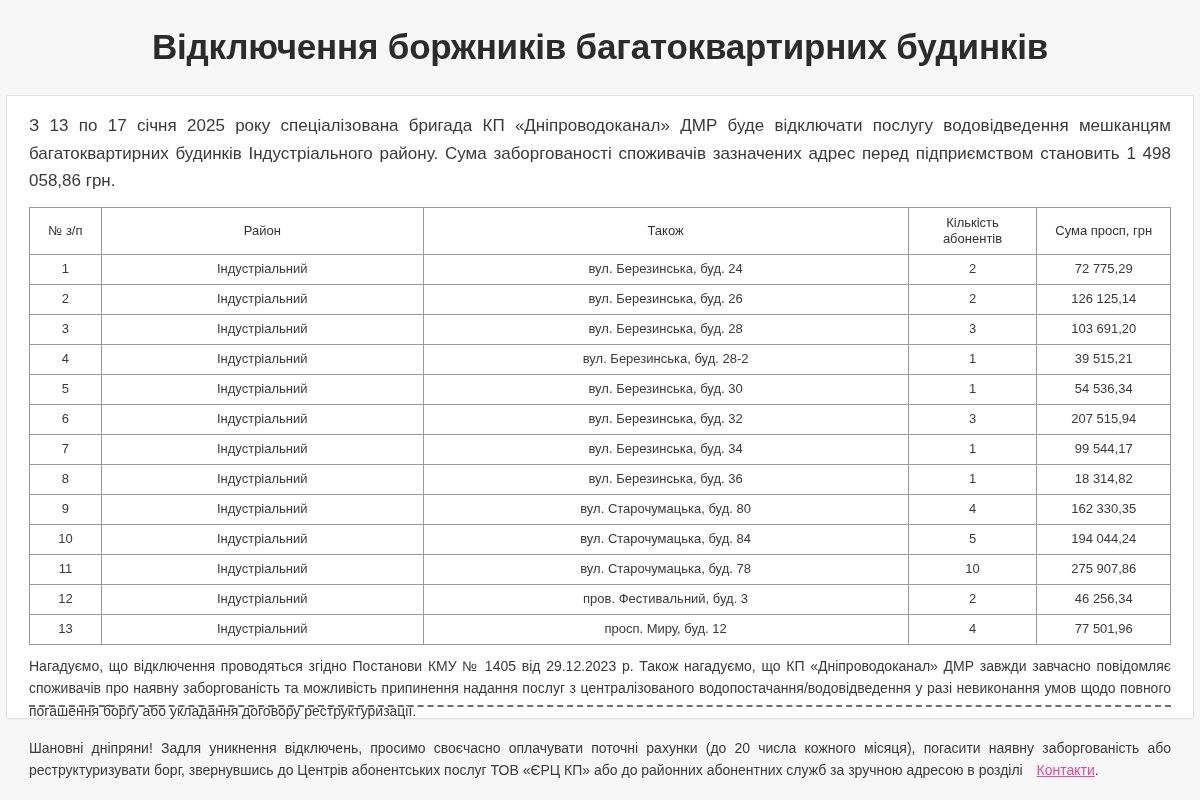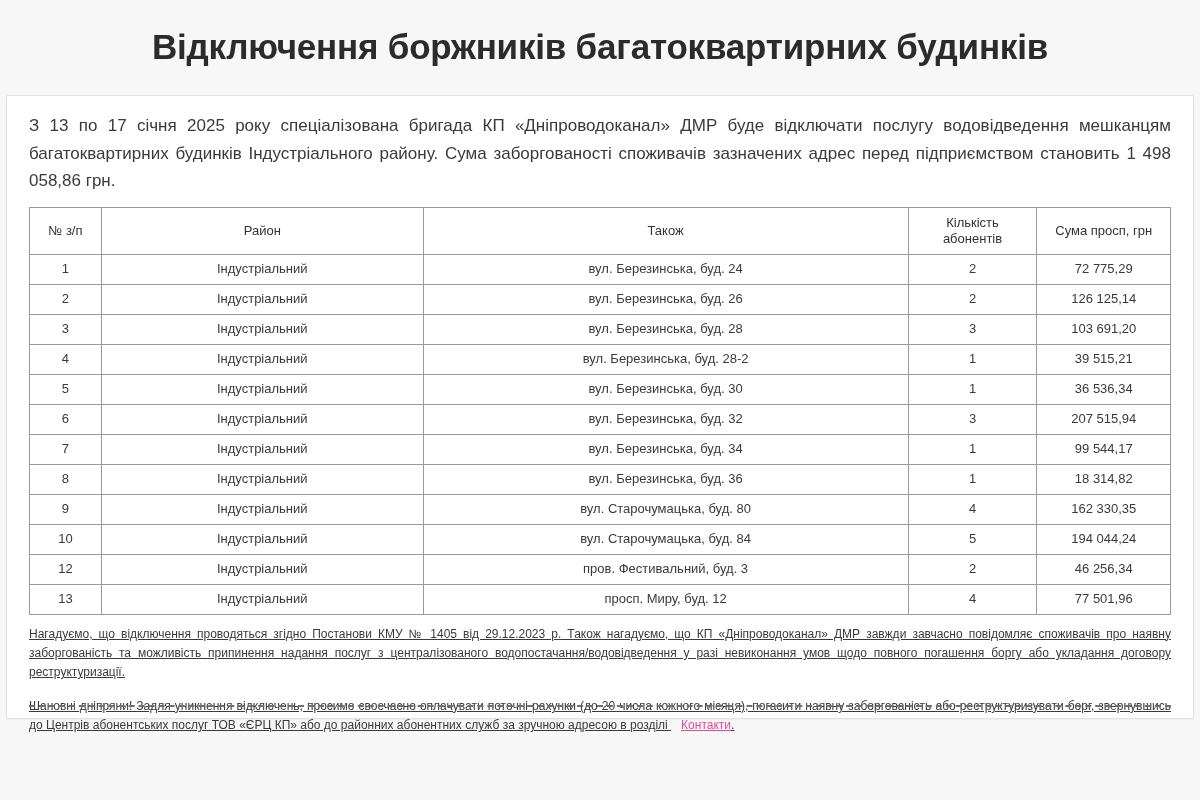--- a/index.html
+++ b/index.html
@@ -82,26 +82,25 @@
   table.debt tbody td {
     height: 21px;
     line-height: 1.25;
   }
   col.c-num   { width: 6.3%;  }
   col.c-dist  { width: 28.2%; }
   col.c-addr  { width: 42.5%; }
   col.c-cnt   { width: 11.3%; }
   col.c-sum   { width: 11.7%; }
   .note {
-    font-size: 12px;
+    font-size: 14px;
     line-height: 1.62;
     color: #3a3a3a;
     text-align: justify;
     margin: 0 0 14px 0;
-    text-decoration: underline;
   }
   .note:last-of-type { margin-bottom: 0; }
   a.contacts-link {
     color: #ec4899;
     text-decoration: underline;
     margin-left: 10px;
   }
   .divider {
     position: absolute;
     left: 22px;
@@ -171,21 +170,21 @@
             <td>Індустріальний</td>
             <td>вул. Березинська, буд. 28-2</td>
             <td>1</td>
             <td>39 515,21</td>
           </tr>
           <tr>
             <td>5</td>
             <td>Індустріальний</td>
             <td>вул. Березинська, буд. 30</td>
             <td>1</td>
-            <td>36 536,34</td>
+            <td>54 536,34</td>
           </tr>
           <tr>
             <td>6</td>
             <td>Індустріальний</td>
             <td>вул. Березинська, буд. 32</td>
             <td>3</td>
             <td>207 515,94</td>
           </tr>
           <tr>
             <td>7</td>
@@ -209,20 +208,27 @@
             <td>162 330,35</td>
           </tr>
           <tr>
             <td>10</td>
             <td>Індустріальний</td>
             <td>вул. Старочумацька, буд. 84</td>
             <td>5</td>
             <td>194 044,24</td>
           </tr>
           <tr>
+            <td>11</td>
+            <td>Індустріальний</td>
+            <td>вул. Старочумацька, буд. 78</td>
+            <td>10</td>
+            <td>275 907,86</td>
+          </tr>
+          <tr>
             <td>12</td>
             <td>Індустріальний</td>
             <td>пров. Фестивальний, буд. 3</td>
             <td>2</td>
             <td>46 256,34</td>
           </tr>
           <tr>
             <td>13</td>
             <td>Індустріальний</td>
             <td>просп. Миру, буд. 12</td>

